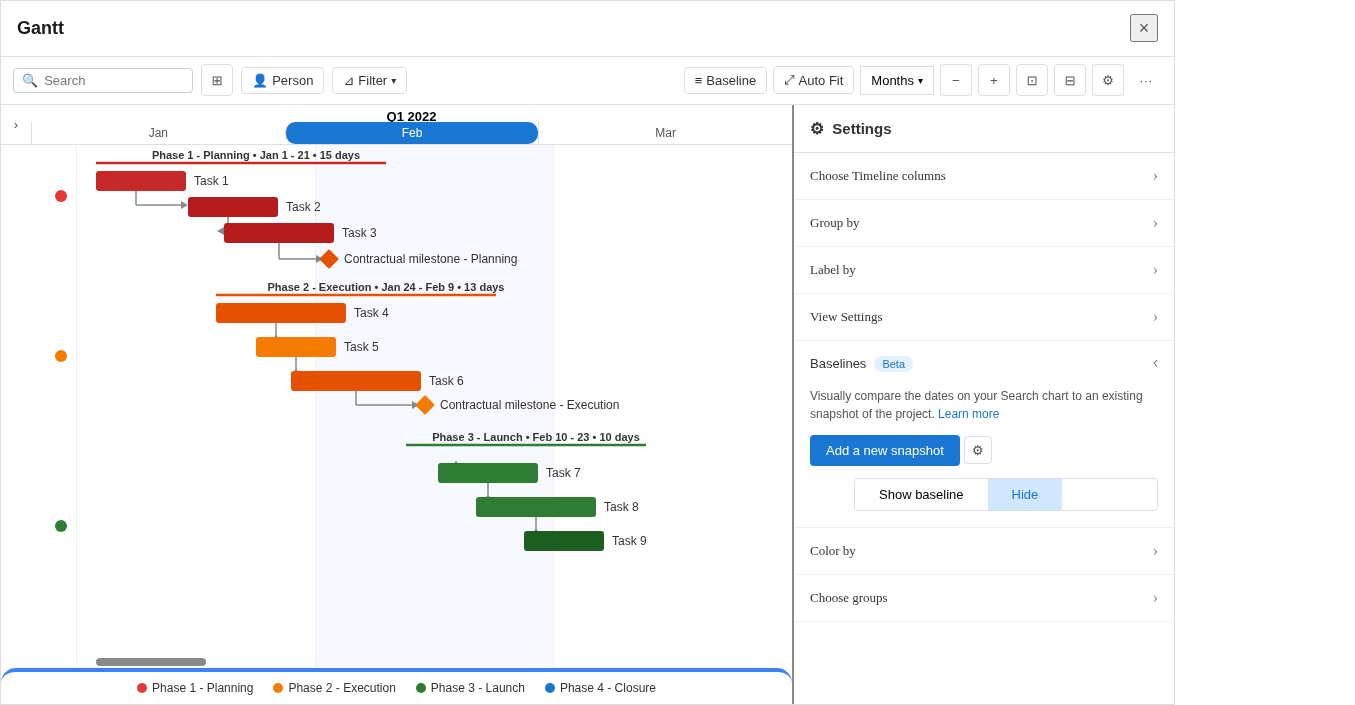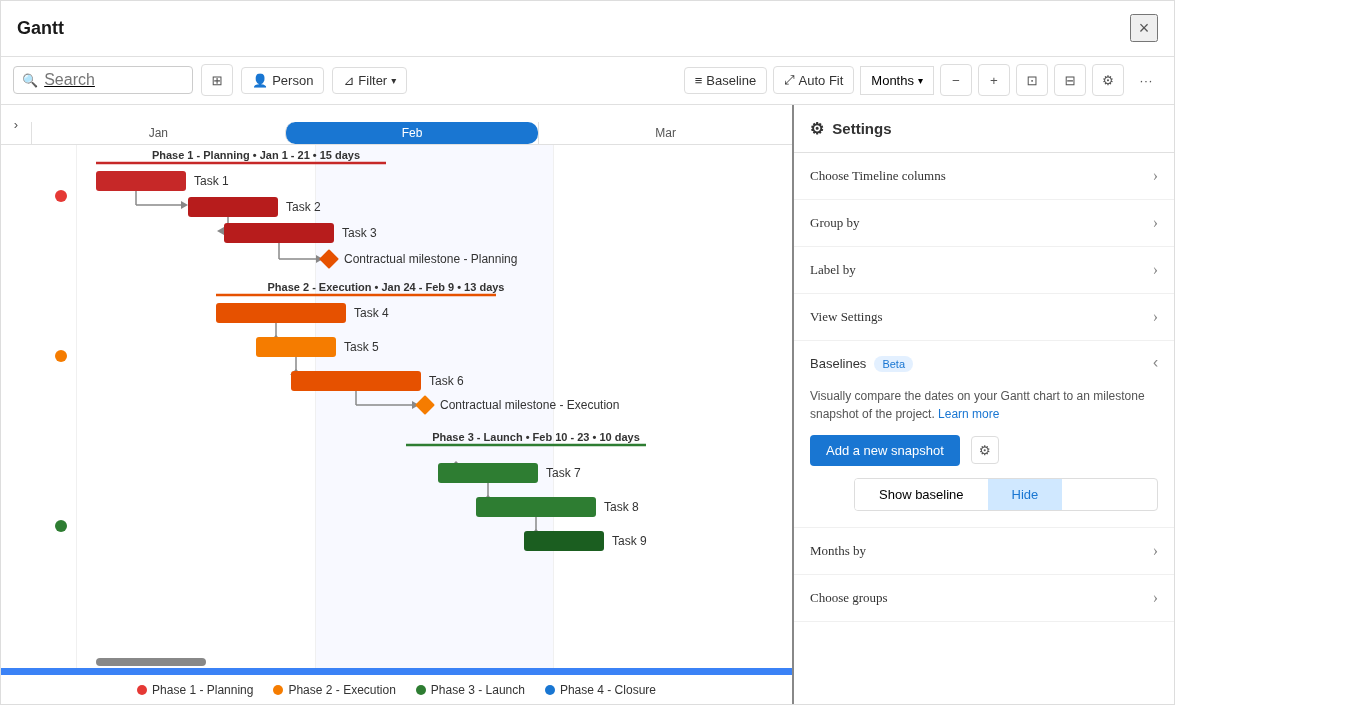--- a/index.html
+++ b/index.html
@@ -35,41 +35,41 @@
     .month-cell.current { background: #1976d2; color: #fff; border-radius: 10px; }
 
     
     .gantt-body { display: flex; position: relative; height: calc(100% - 40px); overflow: hidden; padding-left: 45px; }
 
     
     .grid-lines { position: absolute; top: 0; left: 0; right: 0; bottom: 0; display: flex; pointer-events: none; }
     .grid-col { flex: 1; border-left: 1px solid #f0f0f0; height: 100%; }
 
     
-    .gantt-legend { position: absolute; bottom: 0; left: 0; right: 0; height: 36px; display: flex; align-items: center; justify-content: center; gap: 20px; border-top: 7px solid #3b82f6; background: #fff; }
+    .gantt-legend { position: absolute; bottom: 0; left: 0; right: 0; height: 36px; display: flex; align-items: center; justify-content: center; gap: 20px; border-top: 4px solid #3b82f6; background: #fff; border-radius: 15px; }
     .legend-item { display: flex; align-items: center; gap: 5px; font-size: 12px; color: #333; }
     .legend-dot { width: 10px; height: 10px; border-radius: 50%; }
 
     
     .settings-header { display: flex; align-items: center; gap: 8px; padding: 14px 16px; border-bottom: 1px solid #e0e0e0; font-size: 15px; font-weight: 600; color: #333; }
     .settings-item { display: flex; align-items: center; justify-content: space-between; padding: 14px 16px; border-bottom: 1px solid #f0f0f0; cursor: pointer; font-family: Liberation Serif, serif; }
     .settings-item-label { font-size: 13px; color: #333; }
     .chevron-icon { color: #888; font-size: 16px; }
     .chevron-up { transform: rotate(180deg); display: inline-block; }
 
     
     .baselines-section { padding: 0 16px 16px; border-bottom: 1px solid #f0f0f0; }
     .baselines-header { display: flex; align-items: center; justify-content: space-between; padding: 14px 0; cursor: pointer; }
     .baselines-title-row { display: flex; align-items: center; gap: 8px; }
     .beta-badge { background: #e3f0ff; color: #1976d2; border-radius: 10px; padding: 2px 8px; font-size: 11px; font-weight: 500; }
     .baselines-desc { font-size: 12px; color: #555; line-height: 1.5; margin-bottom: 12px; }
     .baselines-desc a { color: #1976d2; text-decoration: none; }
     .add-snapshot-btn { background: #1976d2; color: #fff; border: none; border-radius: 4px; padding: 8px 16px; font-size: 13px; cursor: pointer; }
     .snapshot-settings-btn { width: 28px; height: 28px; display: flex; align-items: center; justify-content: center; border: 1px solid #ddd; border-radius: 4px; cursor: pointer; color: #555; background: #fff; }
-    .snapshot-row { display: flex; align-items: center; gap: 11px; margin-bottom: 12px; }
+    .snapshot-row { display: flex; align-items: center; gap: 4px; margin-bottom: 12px; }
     .baseline-toggle { display: flex; border: 1px solid #ddd; border-radius: 4px; overflow: hidden; margin-left: 44px; }
     .baseline-toggle-btn { padding: 8px 24px; font-size: 13px; cursor: pointer; border: none; background: #fff; }
     .baseline-toggle-btn.active { background: #d0e8ff; color: #1976d2; }
 
     
     .dot-red { width: 12px; height: 12px; border-radius: 50%; background: #e53935; }
     .dot-orange { width: 12px; height: 12px; border-radius: 50%; background: #f57c00; }
     .dot-green { width: 12px; height: 12px; border-radius: 50%; background: #2e7d32; }
   </style>
 </head>
@@ -80,21 +80,21 @@
   <div class="header">
     <div class="header-left">
       <span style="font-size:18px; font-weight:600; color:#1a1a1a;">Gantt</span>
     </div>
     <button class="close-btn">×</button>
   </div>
 
   <div class="toolbar">
     <div class="search-box">
       <span style="color:#888;">🔍</span>
-      <input type="text" style="border: none; outline: none; font-size: 16px; width: 130px; text-decoration: underline;" placeholder="Search">
+      <input type="text" style="border: none; outline: none; font-size: 13px; width: 130px;" placeholder="Search">
     </div>
 
     <button class="icon-btn" style="border:1px solid #ddd;">
       <span>⊞</span>
     </button>
 
     <button class="toolbar-btn">
       <span>👤</span>
       <span>Person</span>
     </button>
@@ -149,20 +149,23 @@
     </div>
   </div>
 
   <div class="main">
 
     <div class="gantt-area">
 
       <div class="gantt-header">
         <div class="gantt-toggle">›</div>
         <div class="gantt-months-header">
+          <div class="quarter-label">
+            <span style="font-weight:700;">Q1 2022</span>
+          </div>
           <div class="months-row">
             <div class="month-cell">Jan</div>
             <div class="month-cell current">Feb</div>
             <div class="month-cell">Mar</div>
           </div>
         </div>
       </div>
 
       <div class="gantt-body" style="height: calc(100% - 40px - 36px); position:relative;">
 
@@ -322,38 +325,38 @@
       <div class="baselines-section">
         <div class="baselines-header">
           <div class="baselines-title-row">
             <span style="font-size:13px; color:#333;">Baselines</span>
             <span class="beta-badge">Beta</span>
           </div>
           <span class="chevron-icon chevron-up">›</span>
         </div>
 
         <p class="baselines-desc">
-          <span>Visually compare the dates on your Gantt chart to an milestone snapshot of the project.</span> <a href="#">Learn more</a>
+          <span>Visually compare the dates on your Search chart to an existing snapshot of the project.</span> <a href="#">Learn more</a>
         </p>
 
         <div class="snapshot-row">
           <button class="add-snapshot-btn">Add a new snapshot</button>
           <button class="snapshot-settings-btn">
             <span>⚙</span>
           </button>
         </div>
 
         <div class="baseline-toggle">
           <button class="baseline-toggle-btn">Show baseline</button>
           <button class="baseline-toggle-btn active">Hide</button>
         </div>
       </div>
 
       <div class="settings-item">
-        <span class="settings-item-label">Months by</span>
+        <span class="settings-item-label">Color by</span>
         <span class="chevron-icon">›</span>
       </div>
 
       <div class="settings-item">
         <span class="settings-item-label">Choose groups</span>
         <span class="chevron-icon">›</span>
       </div>
 
     </div>
   </div>

